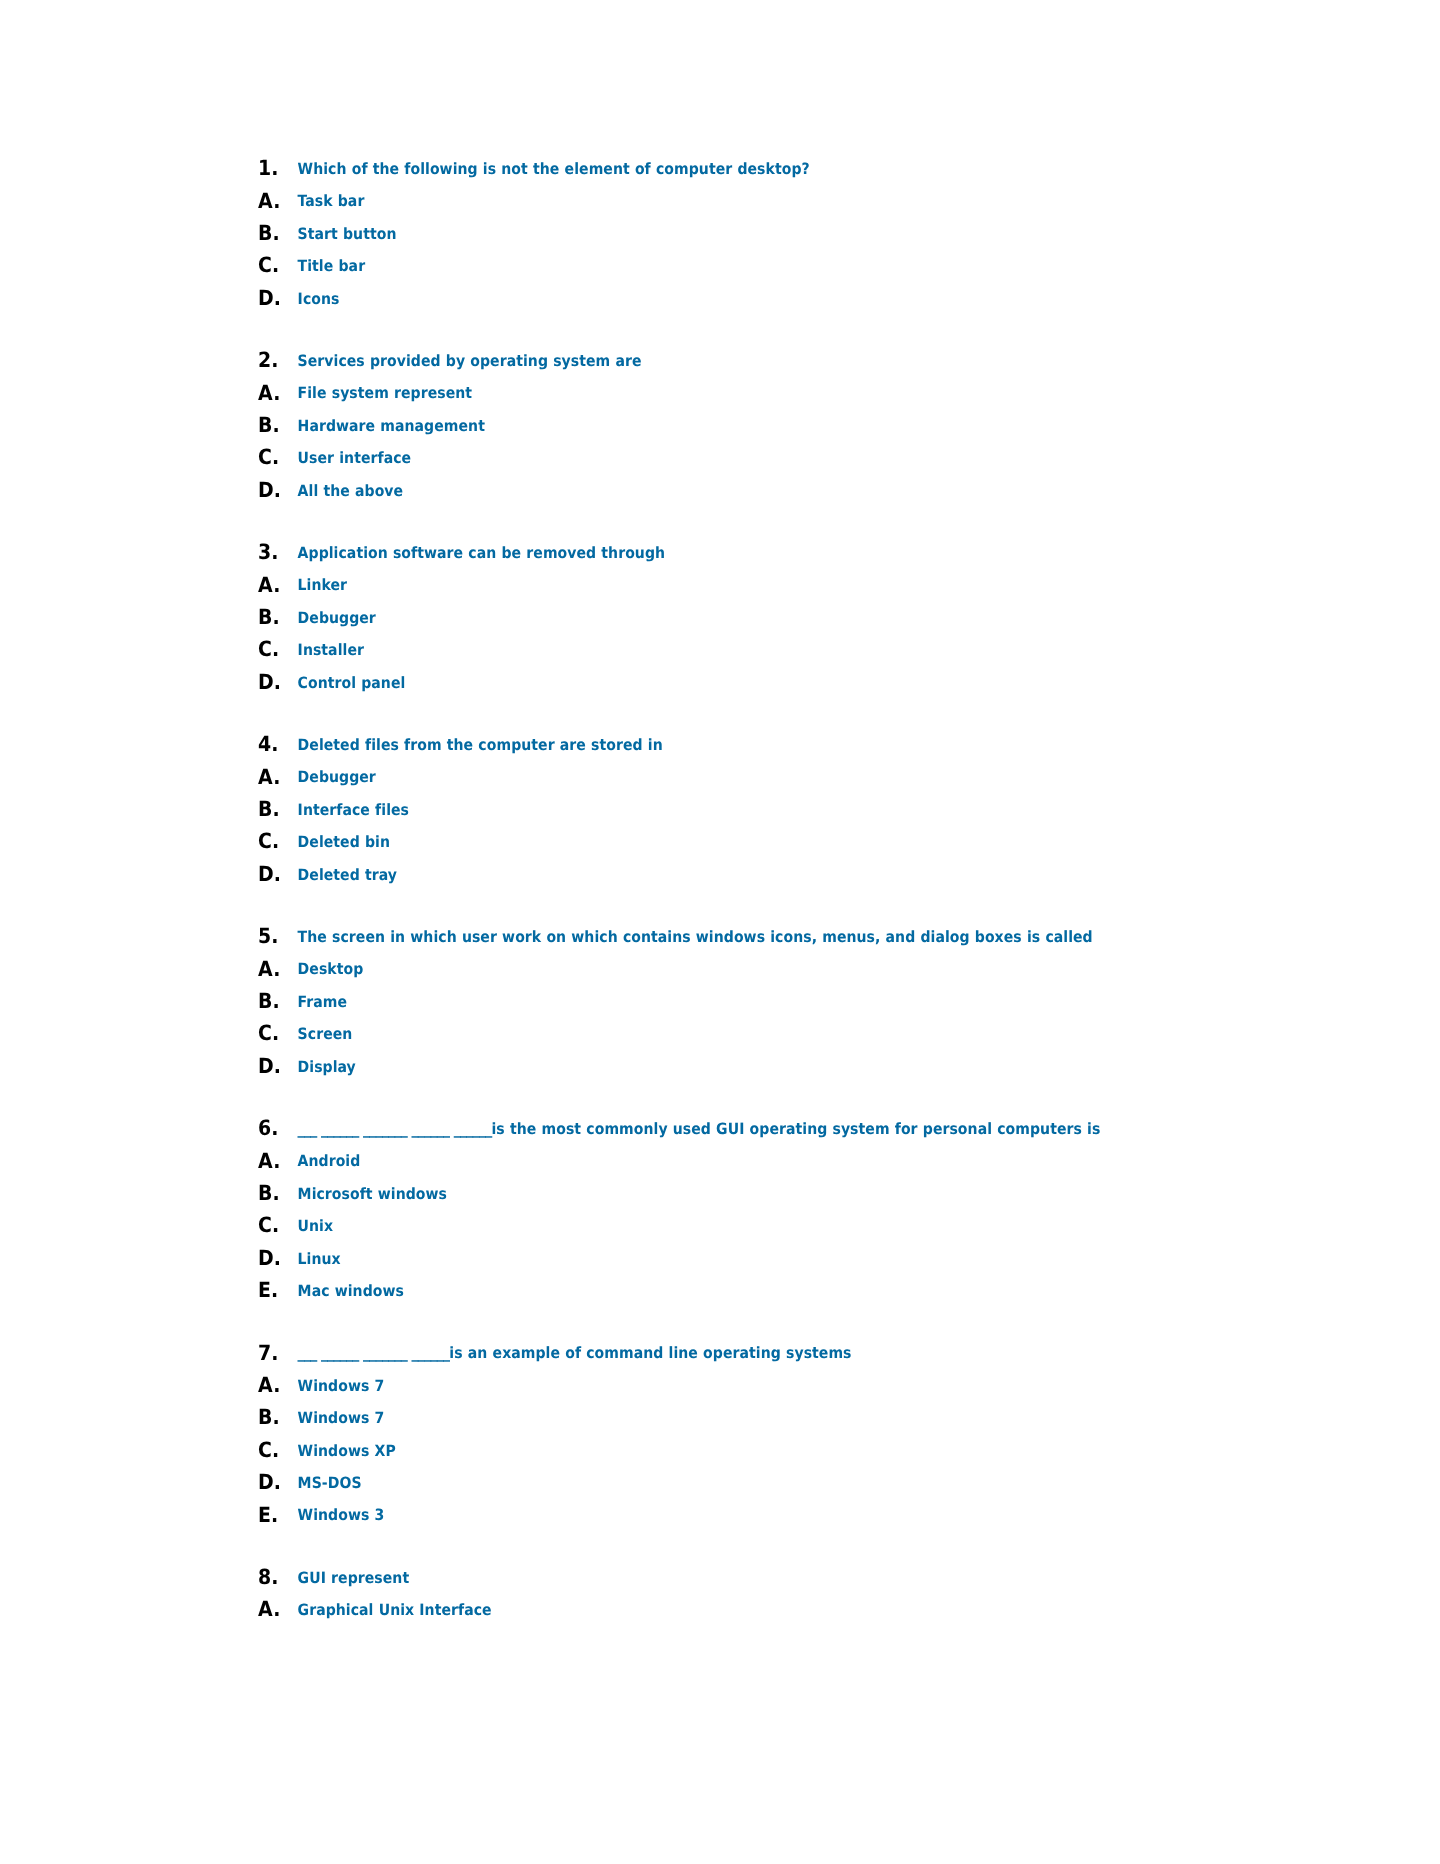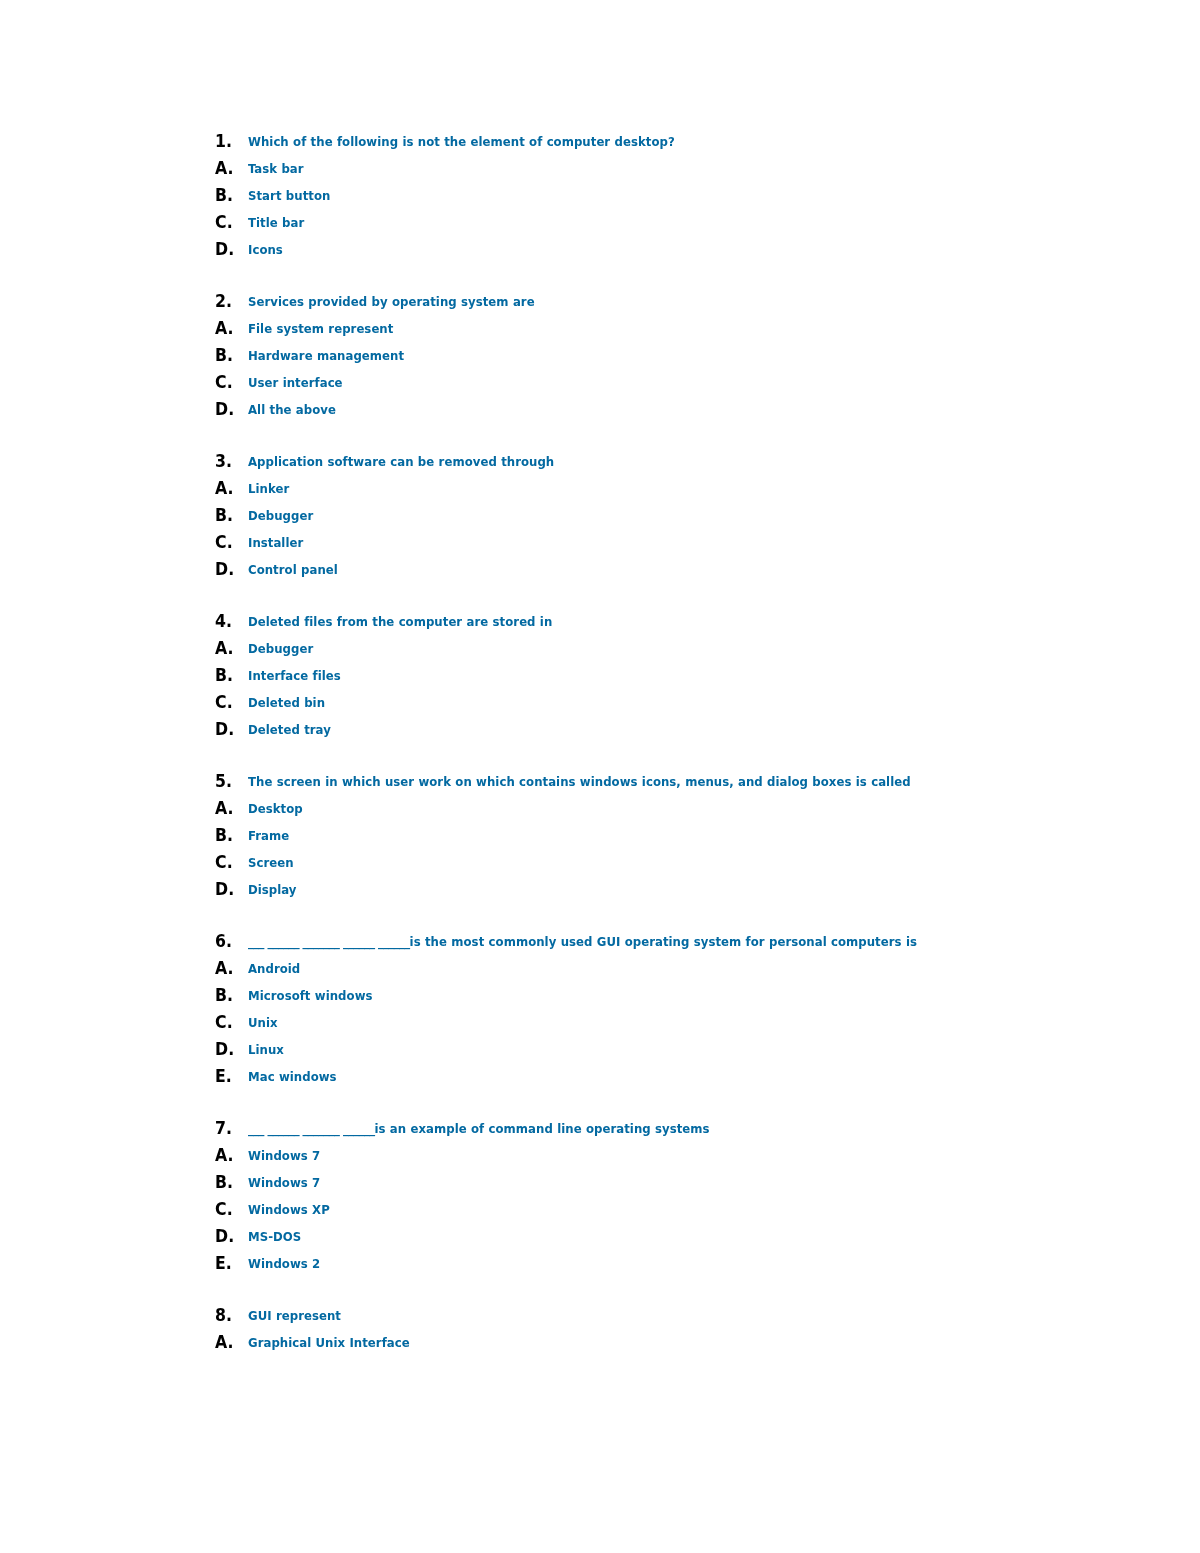--- a/index.html
+++ b/index.html
@@ -236,21 +236,21 @@
         <div class="line option">
           <span class="marker">C.</span>
           <span class="body-text">Windows XP</span>
         </div>
         <div class="line option">
           <span class="marker">D.</span>
           <span class="body-text">MS-DOS</span>
         </div>
         <div class="line option">
           <span class="marker">E.</span>
-          <span class="body-text">Windows 2</span>
+          <span class="body-text">Windows 3</span>
         </div>
       </div>
       <div class="question-block">
         <div class="line stem">
           <span class="marker">8.</span>
           <span class="body-text"><span>GUI represent</span></span>
         </div>
         <div class="line option">
           <span class="marker">A.</span>
           <span class="body-text">Graphical Unix Interface</span>

